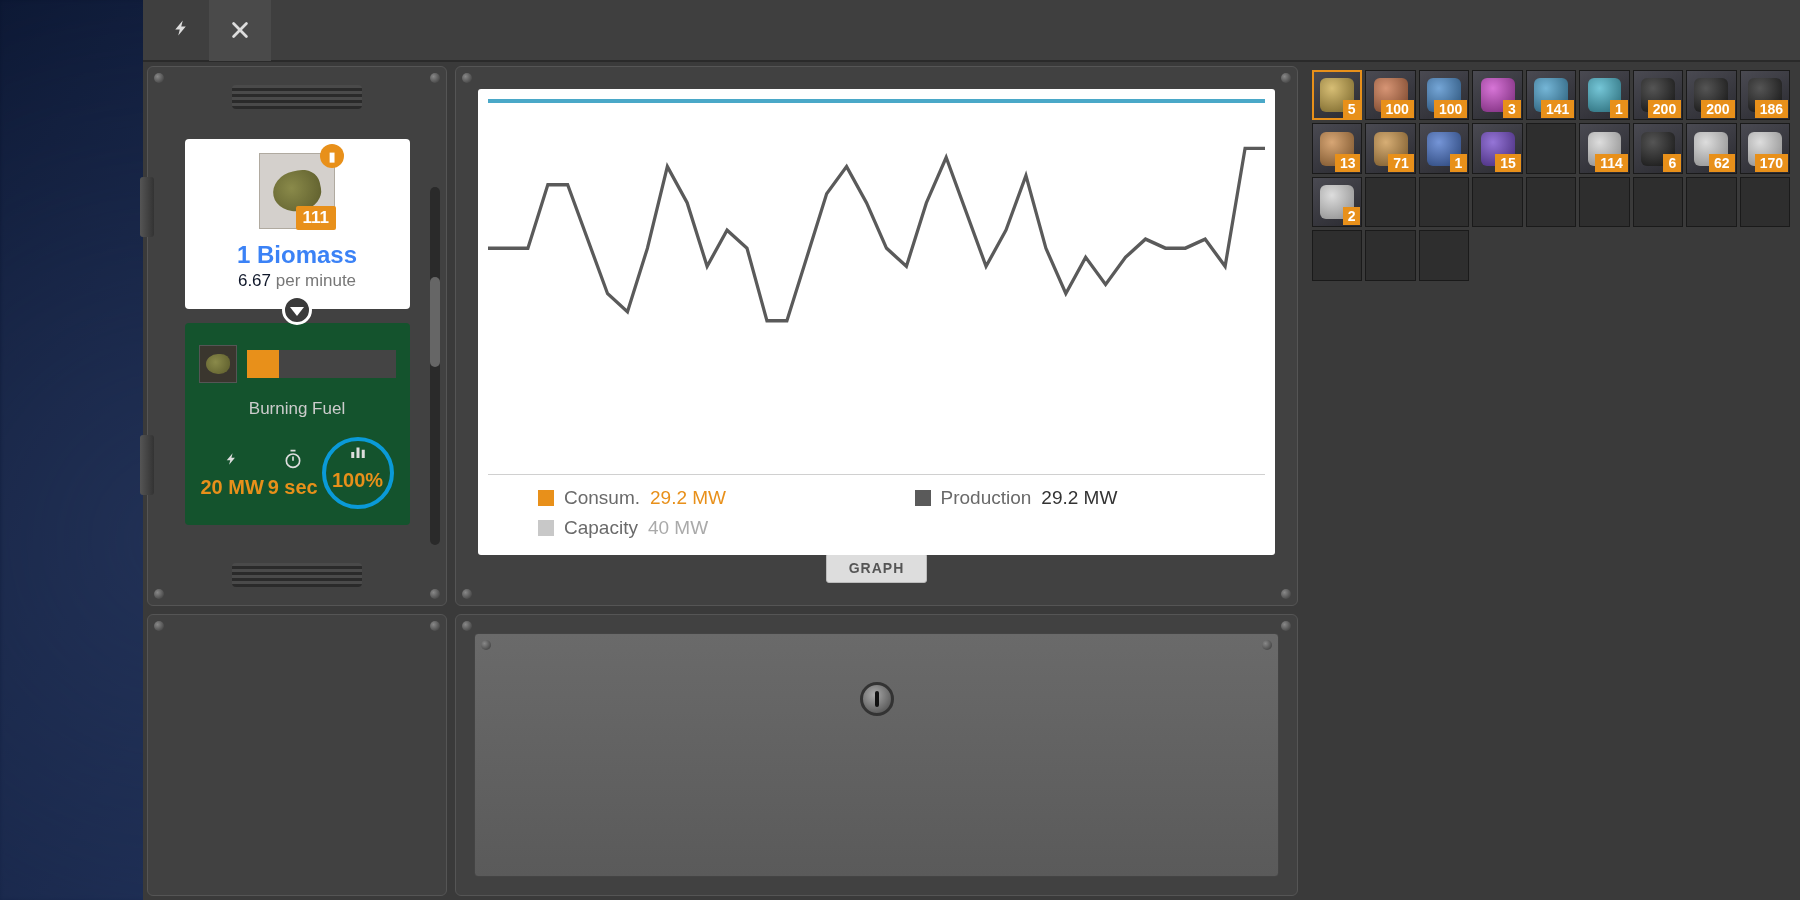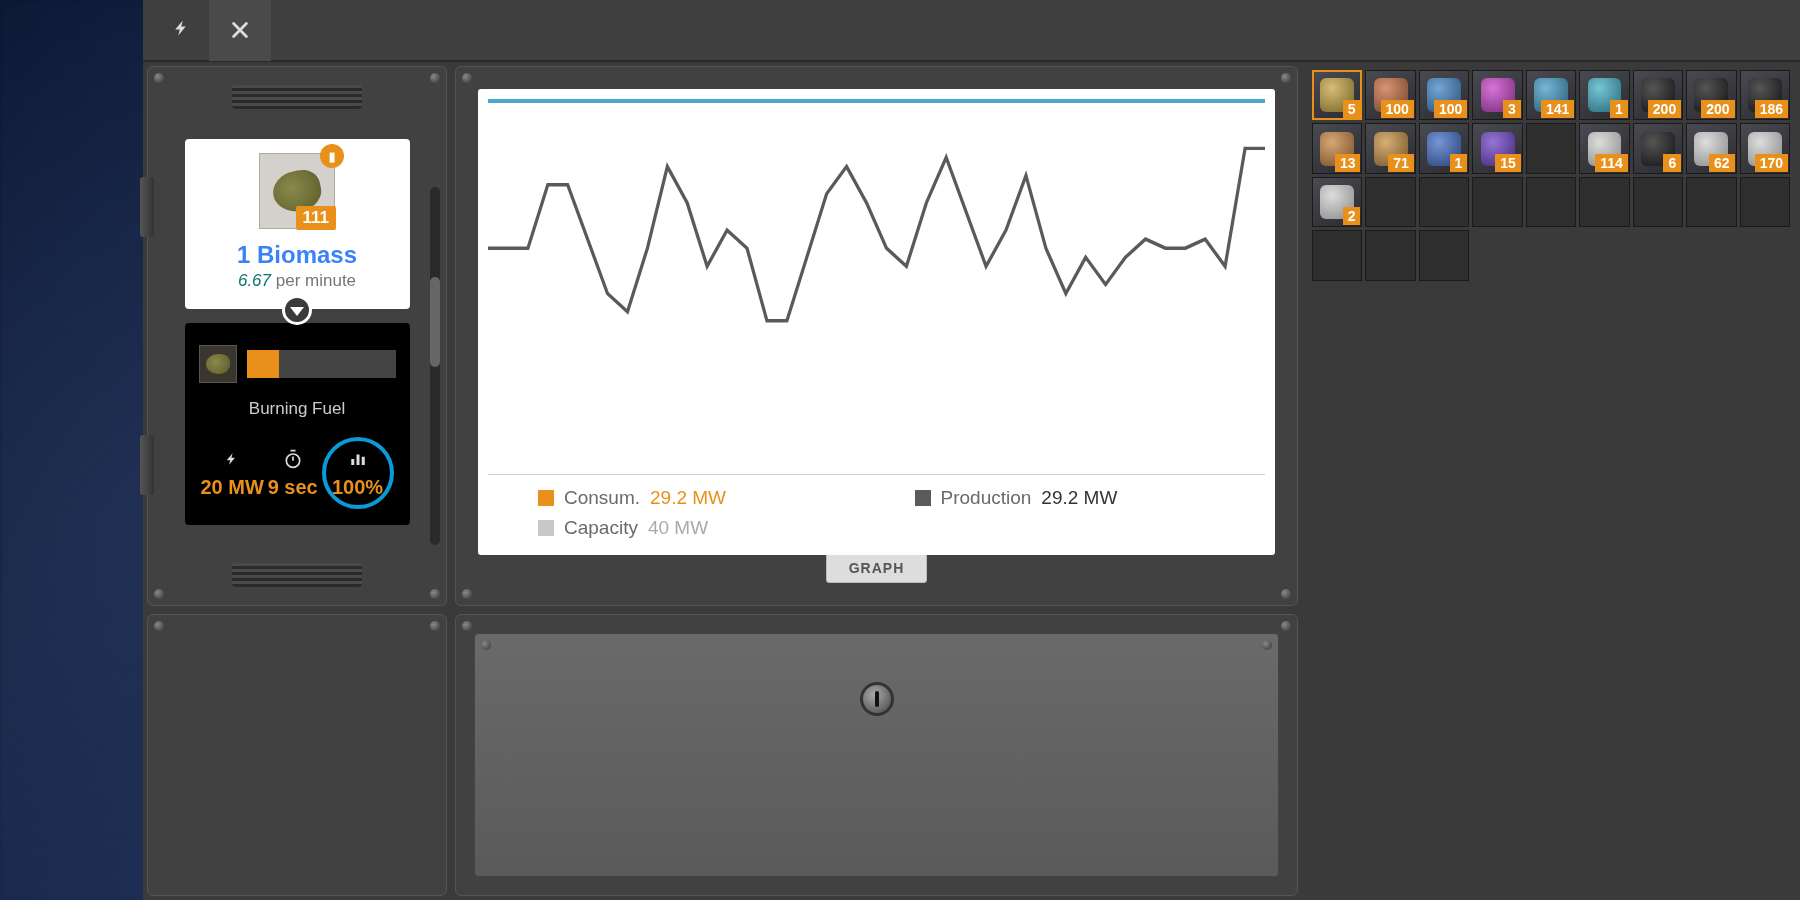--- a/index.html
+++ b/index.html
@@ -33,36 +33,36 @@
 .vent { width: 130px; height: 24px; background: repeating-linear-gradient(0deg, #2a2a2a 0 3px, #4a4a4a 3px 6px); border-radius: 4px; }
 .left-spacer { flex: 1; }
 
 .fuel-card { width: 225px; background: #fff; border-radius: 4px; padding: 14px 10px 18px; text-align: center; position: relative; margin-top: 30px; }
 .item-slot { width: 76px; height: 76px; margin: 0 auto; background: #d4d0cc; border: 1px solid #b0aaa0; position: relative; display: flex; align-items: center; justify-content: center; }
 .item-slot .leaf { width: 48px; height: 40px; background: radial-gradient(circle at 40% 40%, #8a8a4a, #5a5a2a); border-radius: 50% 40% 45% 50%; transform: rotate(-12deg); }
 .item-slot .gift { position: absolute; top: -10px; right: -10px; width: 24px; height: 24px; border-radius: 50%; background: #e8901a; display: flex; align-items: center; justify-content: center; color: #fff; font-size: 13px; }
 .item-slot .count { position: absolute; bottom: -2px; right: -2px; background: #e8901a; color: #fff; font-weight: 700; font-size: 17px; padding: 2px 7px; border-radius: 2px; }
 .fuel-name { color: #3b82f6; font-weight: 700; font-size: 24px; margin-top: 12px; }
 .fuel-rate { color: #777; font-size: 17px; margin-top: 2px; }
-.fuel-rate .val { color: #0f766e; font-style: italic; }
+.fuel-rate .val { color: #0f172a; }
 .arrow-down { width: 30px; height: 30px; border-radius: 50%; background: #3a3a3a; border: 3px solid #fff; margin: -14px auto 0; position: relative; z-index: 2; display: flex; align-items: center; justify-content: center; }
 .arrow-down::after { content: ""; border-left: 7px solid transparent; border-right: 7px solid transparent; border-top: 9px solid #fff; margin-top: 2px; }
 
-.burn-card { width: 225px; background: #000000; border-radius: 4px; padding: 22px 14px 16px; margin-top: -2px; text-align: center; }
+.burn-card { width: 225px; background: #14532d; border-radius: 4px; padding: 22px 14px 16px; margin-top: -2px; text-align: center; }
 .burn-row { display: flex; align-items: center; gap: 10px; }
 .mini-slot { width: 38px; height: 38px; background: #3a362e; border: 1px solid #555; display: flex; align-items: center; justify-content: center; }
 .mini-slot .leaf2 { width: 24px; height: 20px; background: radial-gradient(circle at 40% 40%, #8a8a4a, #5a5a2a); border-radius: 50% 40% 45% 50%; }
 .burn-bar { flex: 1; height: 28px; background: #444; position: relative; }
 .burn-bar-fill { height: 100%; background: #e8901a; width: 22%; }
 .burn-label { color: #ccc; font-size: 17px; margin-top: 16px; }
 .stats-row { display: flex; justify-content: space-around; align-items: center; margin-top: 18px; }
 .stat { display: flex; flex-direction: column; align-items: center; gap: 6px; color: #ddd; }
 .stat .icon { height: 22px; display: flex; align-items: center; }
 .stat .val { color: #e8901a; font-size: 20px; font-weight: 600; }
-.stat.ring { border: 4px solid #0a9ad8; border-radius: 50%; width: 72px; height: 72px; justify-content: center; }
+.stat.ring { border: 4px solid #0a9ad8; border-radius: 50%; width: 72px; height: 72px; justify-content: flex-start; }
 
 .left-bottom { flex: 1; }
 
 .center-col { flex: 1; display: flex; flex-direction: column; gap: 8px; }
 .graph-panel { height: 540px; padding: 22px; display: flex; flex-direction: column; }
 .chart { flex: 1; background: #fff; border-radius: 3px; padding: 10px 10px 16px; display: flex; flex-direction: column; position: relative; }
 .chart-top-line { height: 4px; background: #4aa8c8; }
 .chart-area { flex: 1; position: relative; }
 .chart-area svg { width: 100%; height: 100%; }
 .chart-divider { height: 1px; background: #d0d0d0; margin: 8px 0 12px; }

